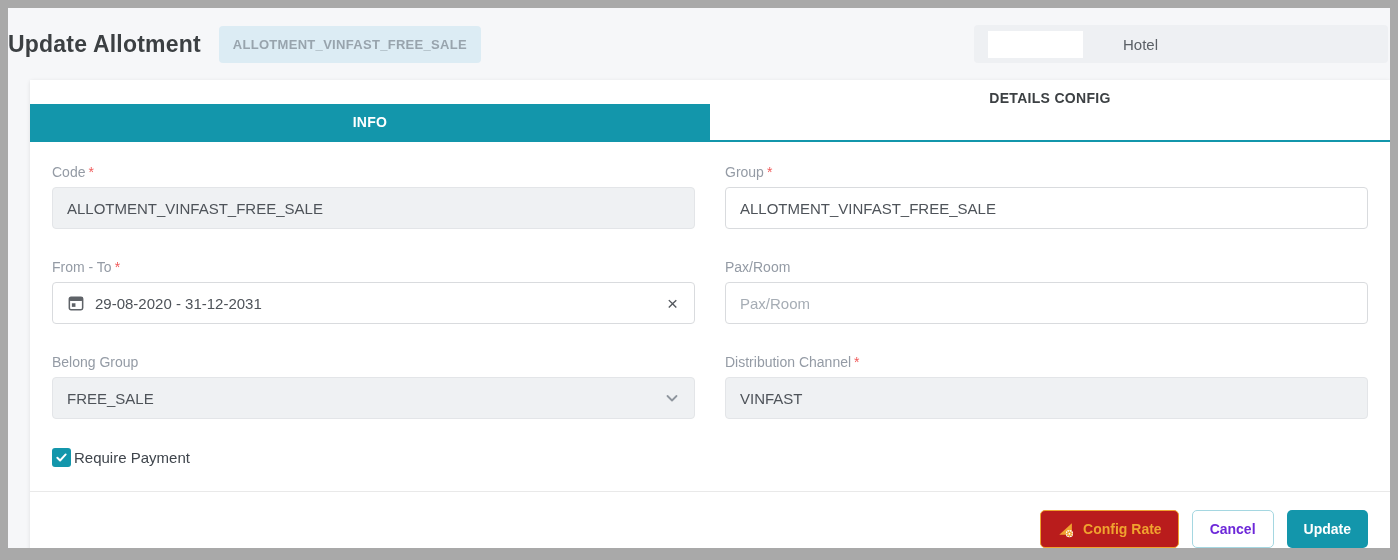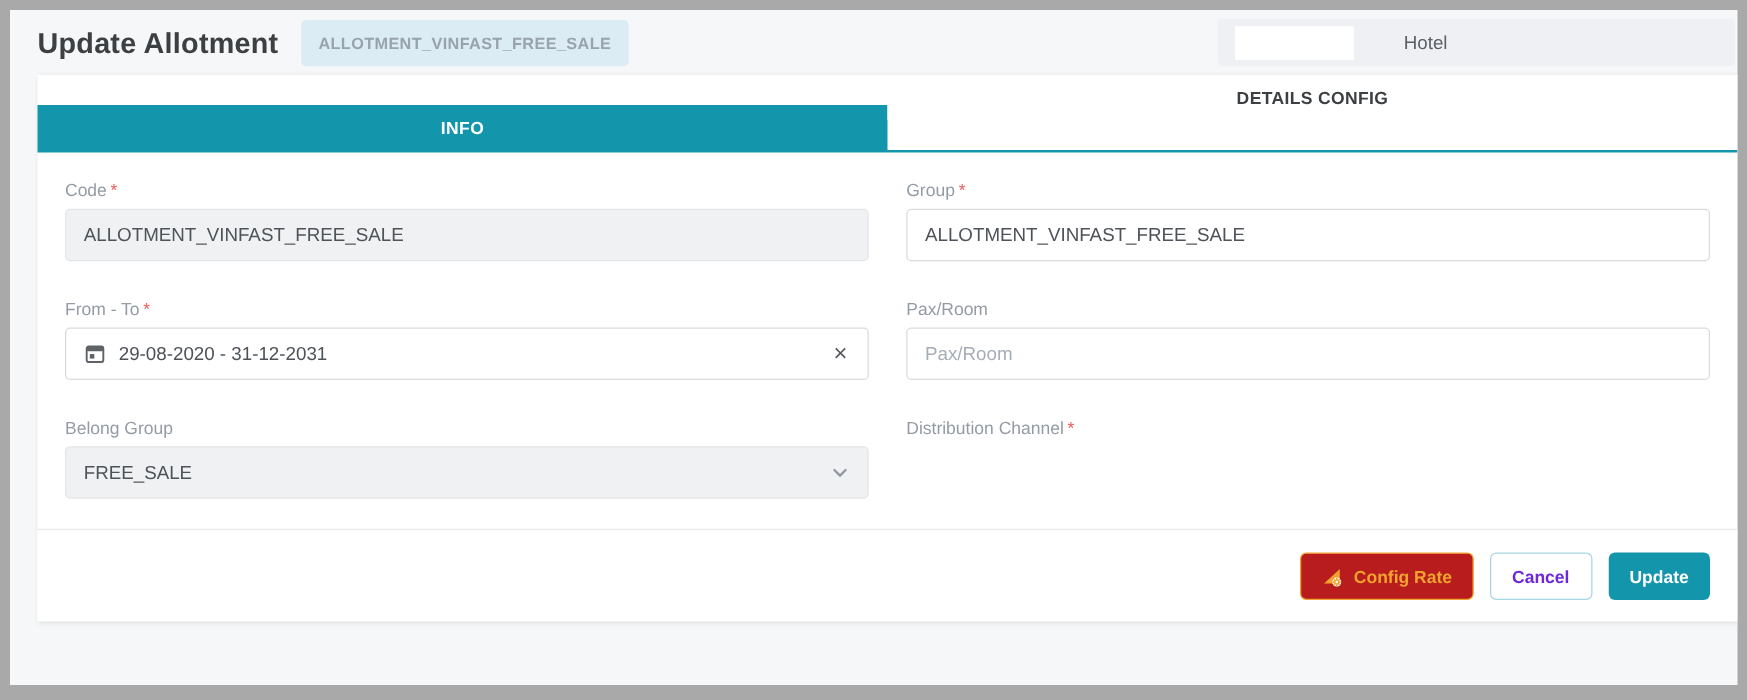--- a/index.html
+++ b/index.html
@@ -1,21 +1,21 @@
 <!DOCTYPE html>
 <html><head>
 <meta charset="utf-8">
 <style>
   * { margin:0; padding:0; box-sizing:border-box; }
   html,body { width:1398px; height:560px; }
   body { font-family:"Liberation Sans","DejaVu Sans",sans-serif; background:#a9a9a9; position:relative; }
   .page { position:absolute; top:8px; left:8px; right:8px; bottom:12px; background:#f6f7f9; overflow:hidden; }
 
   
-  .header { display:flex; align-items:center; height:52px; padding-left:22px; }
+  .header { display:flex; align-items:center; height:72px; }
   .title { font-size:23px; font-weight:700; color:#3c4043; letter-spacing:.2px; }
   .badge { margin-left:18px; background:#dcecf4; color:#98a4ad; font-size:13px; font-weight:700;
            letter-spacing:.3px; padding:11px 14px; border-radius:4px; }
   .hotel-select { margin-left:auto; margin-right:2px; width:414px; height:38px; background:#eef0f3;
                   border-radius:4px; display:flex; align-items:center; cursor:pointer;gap:40px; }
   .hotel-redact { width:95px; height:27px; background:#ffffff; margin-left:14px; }
   .hotel-label { font-size:15px; color:#5b6066; }
 
   
   .card { margin-left:22px; background:#ffffff; box-shadow:0 1px 4px rgba(0,0,0,.10); }
@@ -119,23 +119,34 @@
             <span class="chevron icon">
               <svg width="16" height="16" viewBox="0 0 16 16">
                   <path d="M3.5 6l4.5 4.5L12.5 6" fill="none" stroke="#8f969e" stroke-width="1.8" stroke-linecap="round" stroke-linejoin="round"></path>
                 </svg>
             </span>
           </div>
         </div>
 
         <div>
           <div class="field-label"><span>Distribution Channel</span><span class="req">*</span></div>
+          <input class="control disabled" readonly="" value="VINFAST" style="">
         </div>
       </div>
 
+      <div class="checkbox-row">
+        <span class="checkbox">
+          <span class="icon">
+            <svg width="13" height="13" viewBox="0 0 14 14">
+                <path d="M2.5 7.2l3 3 6-6.5" fill="none" stroke="#ffffff" stroke-width="2.1" stroke-linecap="round" stroke-linejoin="round"></path>
+              </svg>
+          </span>
+        </span>
+        <span class="checkbox-label">Require Payment</span>
+      </div>
     </div>
 
     <div class="divider"></div>
 
     <div class="footer">
       <button class="btn btn-config">
         <span class="icon">
           <svg width="18" height="18" viewBox="0 0 20 20">
             <path d="M2.5 16.5 L16.5 16.5 L16.5 3.5 Z" fill="#f0a32f"></path>
             <circle cx="13.8" cy="15.2" r="4" fill="#ffffff"></circle>

